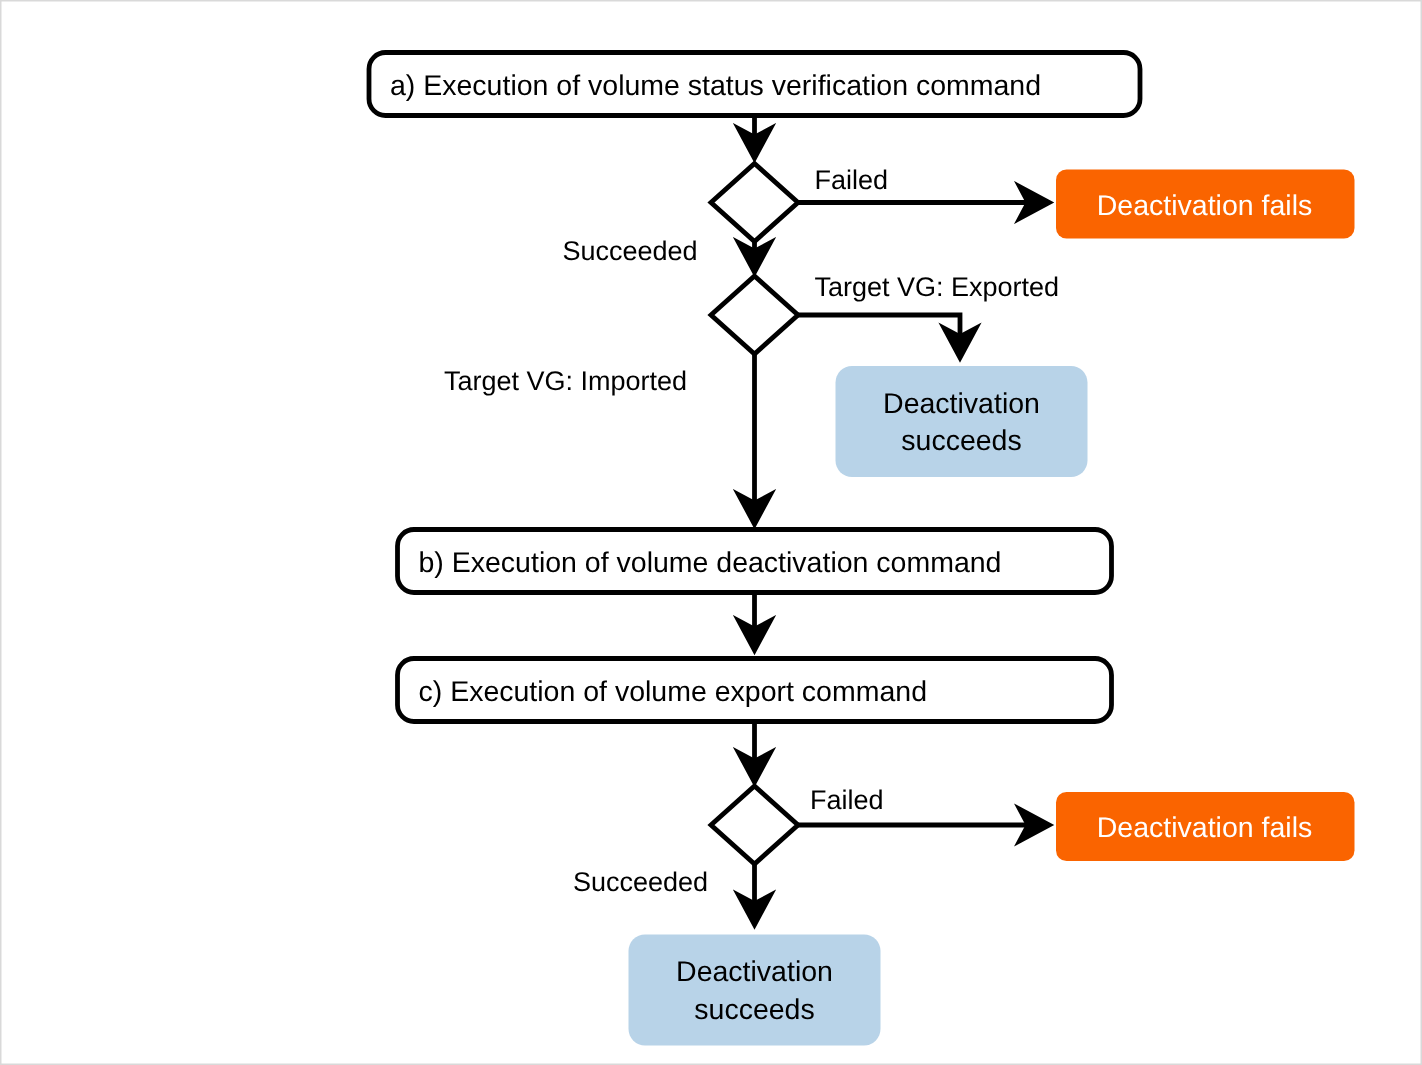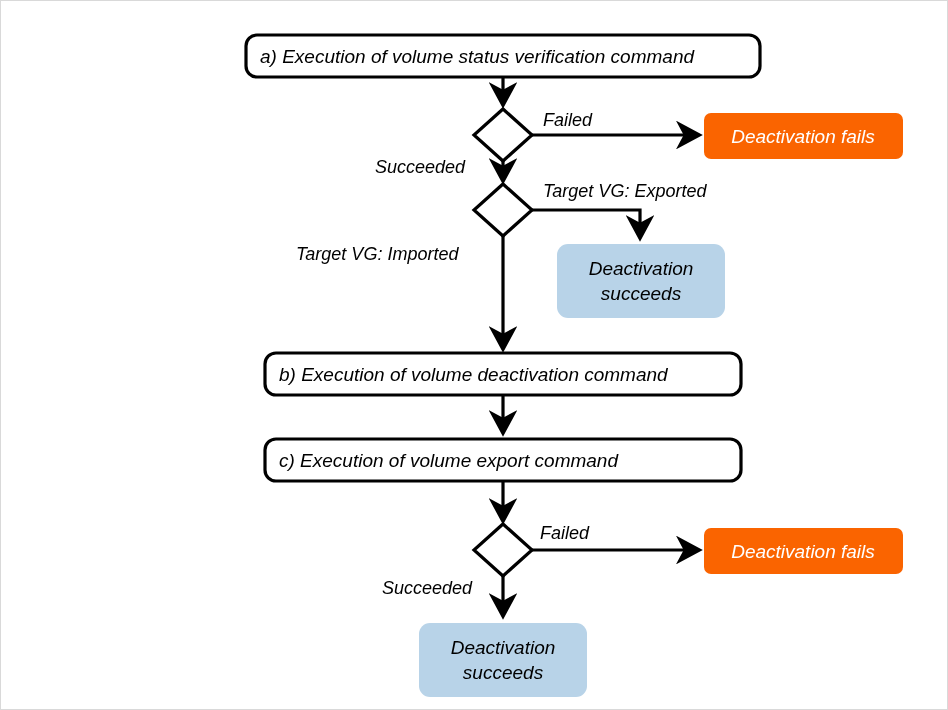--- a/index.html
+++ b/index.html
@@ -12,21 +12,20 @@
     font-family: "Liberation Sans", sans-serif;
   }
   #canvas {
     position: relative;
     width: 948px;
     height: 710px;
     background: #ffffff;
     box-sizing: border-box;
     border: 1px solid #d9d9d9;
     overflow: hidden;
-    font-style: italic;
   }
   #flow-svg {
     position: absolute;
     left: 0;
     top: 0;
     width: 948px;
     height: 710px;
     display: block;
   }
   .node-text {

